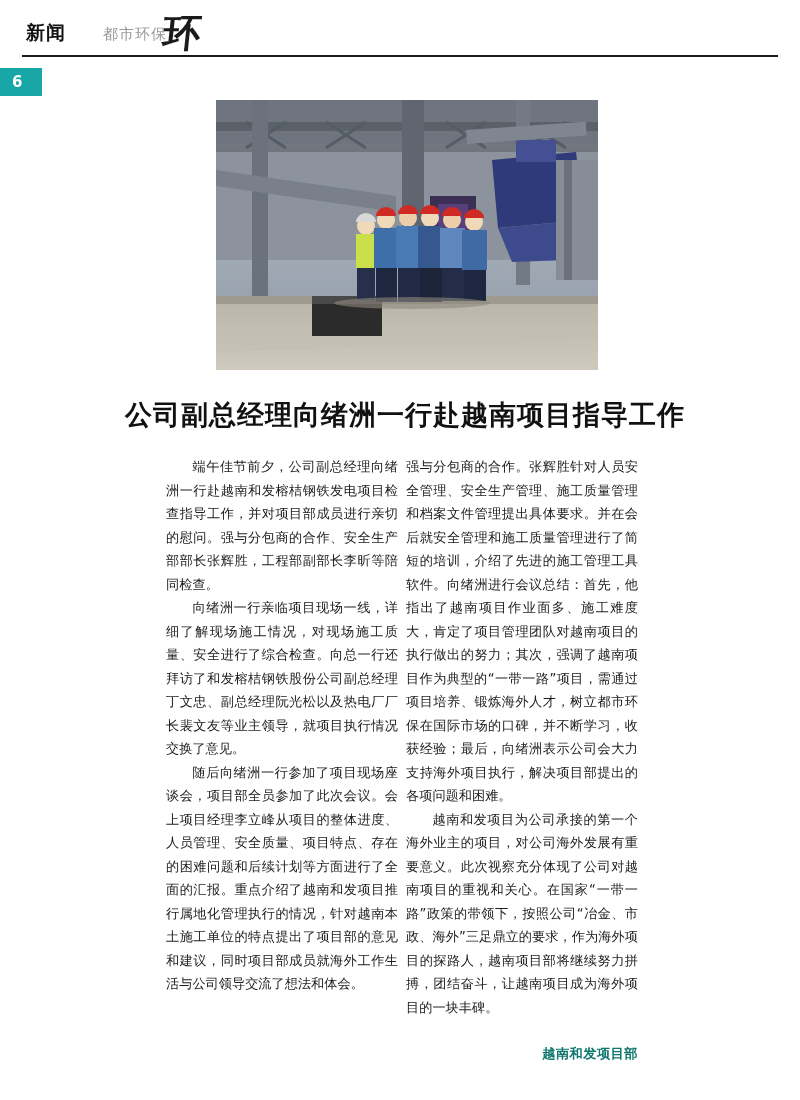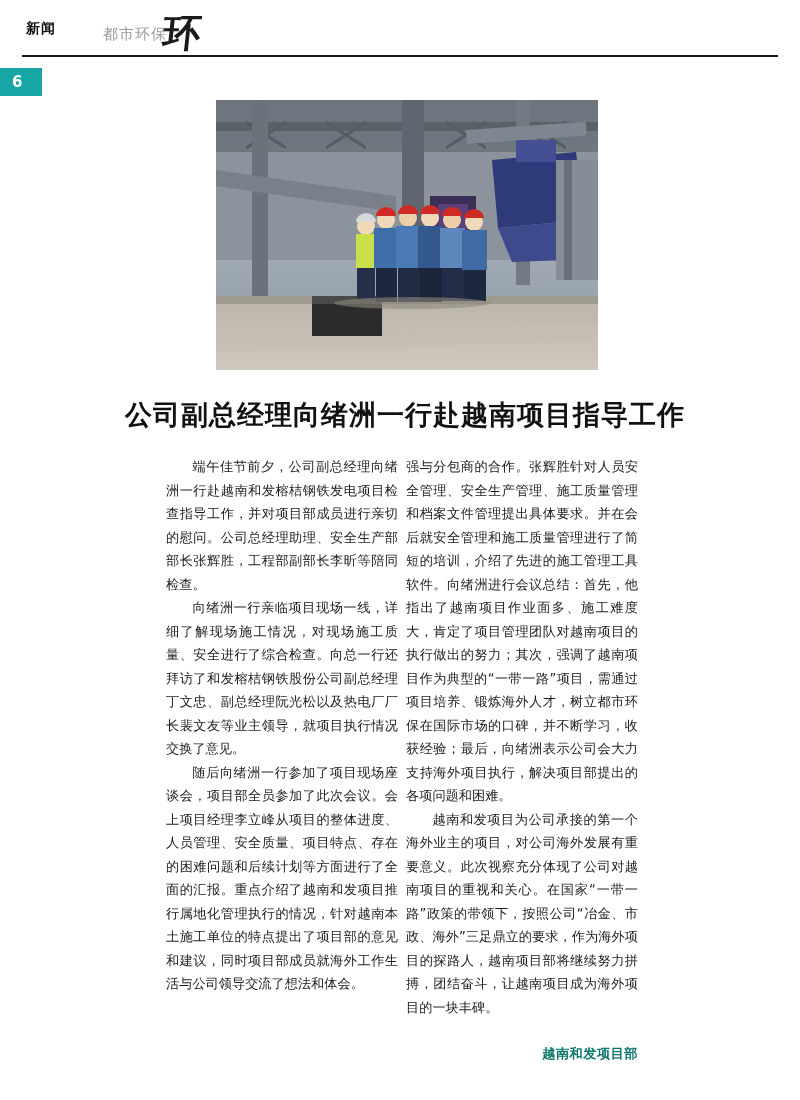--- a/index.html
+++ b/index.html
@@ -28,21 +28,21 @@
     left: 22px;
     top: 55px;
     width: 756px;
     height: 2px;
     background: #1a1a1a;
   }
   .header-label {
     position: absolute;
     left: 26px;
     top: 20px;
-    font-size: 14px;
+    font-size: 19px;
     font-weight: bold;
     letter-spacing: 1px;
     color: #111111;
     font-family: "DejaVu Sans", "Liberation Sans", sans-serif;
   }
   .masthead {
     position: absolute;
     left: 103px;
     top: 16px;
     width: 110px;
@@ -262,21 +262,21 @@
     </g>
 
     <ellipse cx="196" cy="203" rx="78" ry="6" fill="#8d887d" opacity="0.6"></ellipse>
   </svg>
 </div>
 
 <div class="headline">公司副总经理向绪洲一行赴越南项目指导工作</div>
 
 <div class="columns">
   <div class="col col-left">
-    <p class="para indent">端午佳节前夕，公司副总经理向绪洲一行赴越南和发榕桔钢铁发电项目检查指导工作，并对项目部成员进行亲切的慰问。公司总经理助理、安全生产部部长张辉胜，工程部副部长李昕等陪同检查。</p>
+    <p class="para indent">端午佳节前夕，公司副总经理向绪洲一行赴越南和发榕桔钢铁发电项目检查指导工作，并对项目部成员进行亲切的慰问。强与分包商的合作、安全生产部部长张辉胜，工程部副部长李昕等陪同检查。</p>
     <p class="para indent">向绪洲一行亲临项目现场一线，详细了解现场施工情况，对现场施工质量、安全进行了综合检查。向总一行还拜访了和发榕桔钢铁股份公司副总经理丁文忠、副总经理阮光松以及热电厂厂长裴文友等业主领导，就项目执行情况交换了意见。</p>
     <p class="para indent">随后向绪洲一行参加了项目现场座谈会，项目部全员参加了此次会议。会上项目经理李立峰从项目的整体进度、人员管理、安全质量、项目特点、存在的困难问题和后续计划等方面进行了全面的汇报。重点介绍了越南和发项目推行属地化管理执行的情况，针对越南本土施工单位的特点提出了项目部的意见和建议，同时项目部成员就海外工作生活与公司领导交流了想法和体会。</p>
   </div>
   <div class="col col-right">
     <p class="para">强与分包商的合作。张辉胜针对人员安全管理、安全生产管理、施工质量管理和档案文件管理提出具体要求。并在会后就安全管理和施工质量管理进行了简短的培训，介绍了先进的施工管理工具软件。向绪洲进行会议总结：首先，他指出了越南项目作业面多、施工难度大，肯定了项目管理团队对越南项目的执行做出的努力；其次，强调了越南项目作为典型的“一带一路”项目，需通过项目培养、锻炼海外人才，树立都市环保在国际市场的口碑，并不断学习，收获经验；最后，向绪洲表示公司会大力支持海外项目执行，解决项目部提出的各项问题和困难。</p>
     <p class="para indent">越南和发项目为公司承接的第一个海外业主的项目，对公司海外发展有重要意义。此次视察充分体现了公司对越南项目的重视和关心。在国家“一带一路”政策的带领下，按照公司“冶金、市政、海外”三足鼎立的要求，作为海外项目的探路人，越南项目部将继续努力拼搏，团结奋斗，让越南项目成为海外项目的一块丰碑。</p>
     <div class="byline">越南和发项目部</div>
   </div>
 </div>
 

